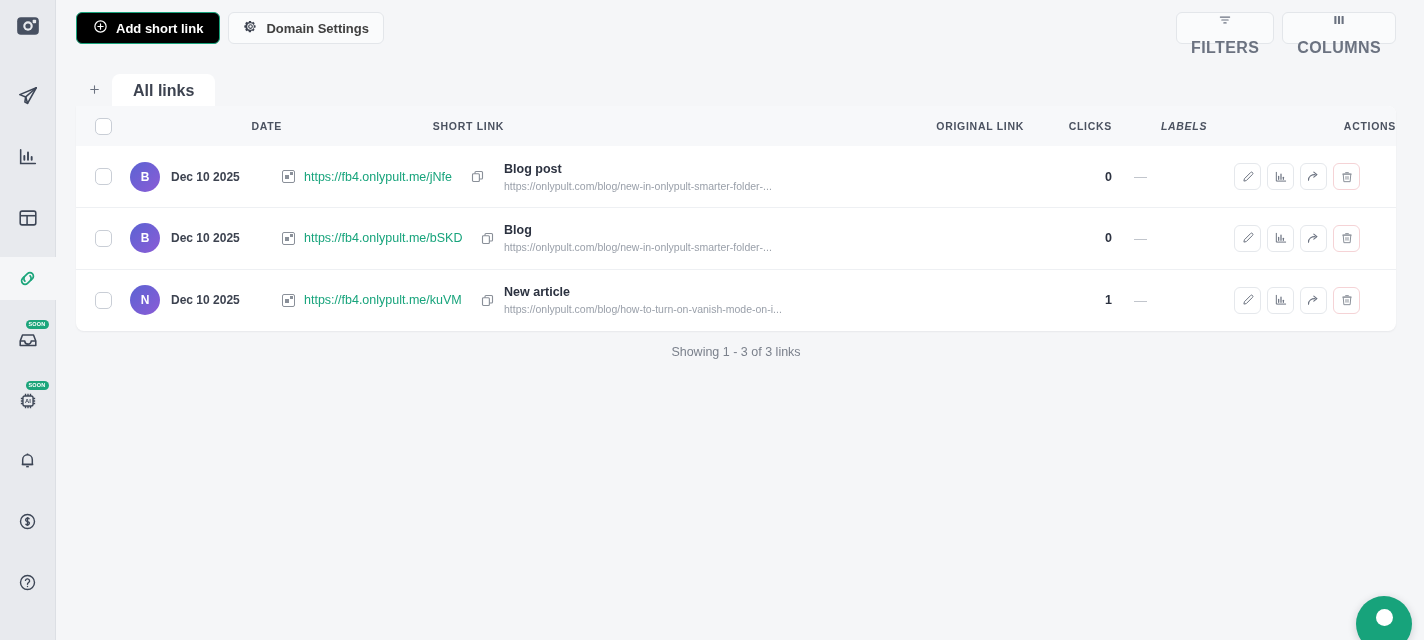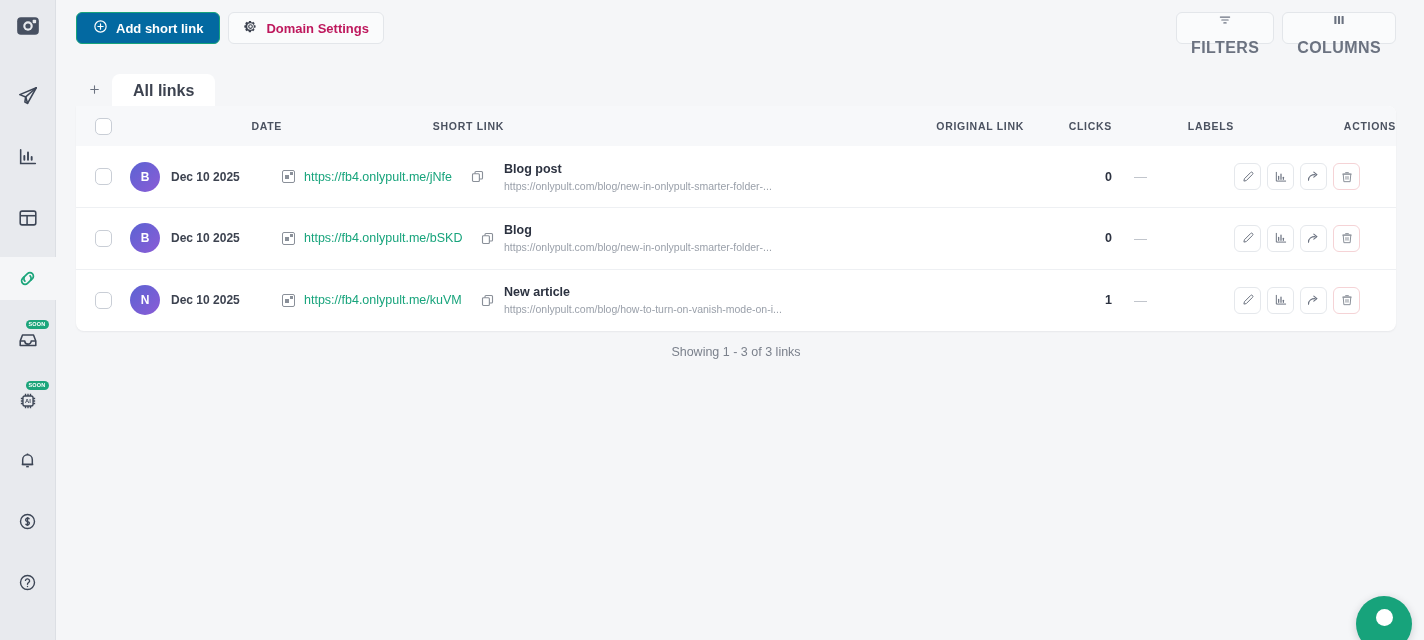--- a/index.html
+++ b/index.html
@@ -52,26 +52,26 @@
     display: flex; align-items: center;
   }
   .btn {
     display: inline-flex; align-items: center; gap: 8px;
     height: 32px; padding: 0 14px;
     border-radius: 6px; font-size: 13px; font-weight: bold;
     cursor: pointer; white-space: nowrap;
     border: 1px solid transparent; background: #fff;
   }
   #add-short-link {
-    background: #0369a1; color: #fff; margin-left: 20px;
+    background: #000000; color: #fff; margin-left: 20px;
     border-color: #17a37b;
     padding: 15px 16px;
   }
   #domain-settings {
-    background: #fafbfc; color: #be185d; margin-left: 8px;
+    background: #fafbfc; color: #404040; margin-left: 8px;
     border: 1px solid #e3e6ea;
   }
   .right-actions {
     margin-left: auto; margin-right: 28px;
     display: flex; gap: 8px;
   }
   .btn.ghost {
     background: #fafbfc; border: 1px solid #e3e6ea; color: #6b7280;
     font-size: 16px; letter-spacing: .4px; flex-direction: column;
   }
@@ -115,21 +115,21 @@
   .c-date  { width: 152px; }
   .c-short { width: 222px; }
   .c-orig  { width: 520px; }
   .c-clicks{ width: 110px; }
   .c-labels{ width: 100px; }
   .c-act   { width: 162px; }
 
   thead th.c-check { padding-left: 0; }
   thead th.th-date   { padding-left: 0; }
   thead th.th-clicks { text-align: right; padding-right: 22px; }
-  thead th.th-labels { text-align: right; }
+  thead th.th-labels { text-align: center; font-style: italic; }
   thead th.th-act    { text-align: right; }
 
   tbody tr { height: 61.5px; border-bottom: 1px solid #eef0f3; }
   tbody tr:last-child { border-bottom: none; }
   tbody td { padding: 0; vertical-align: middle; font-size: 13px; }
 
   .chk {
     width: 17px; height: 17px; border: 1.4px solid #c9ced6;
     border-radius: 5px; background: #fff; cursor: pointer;
     margin: 0 auto;

